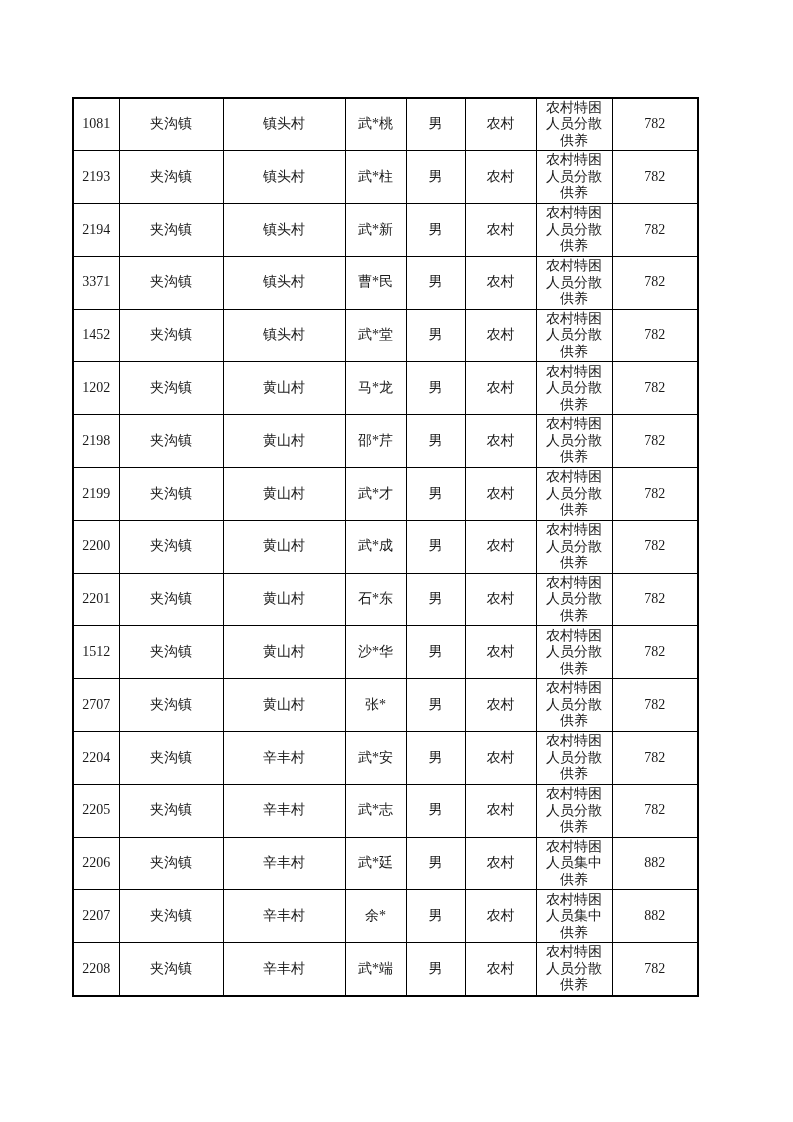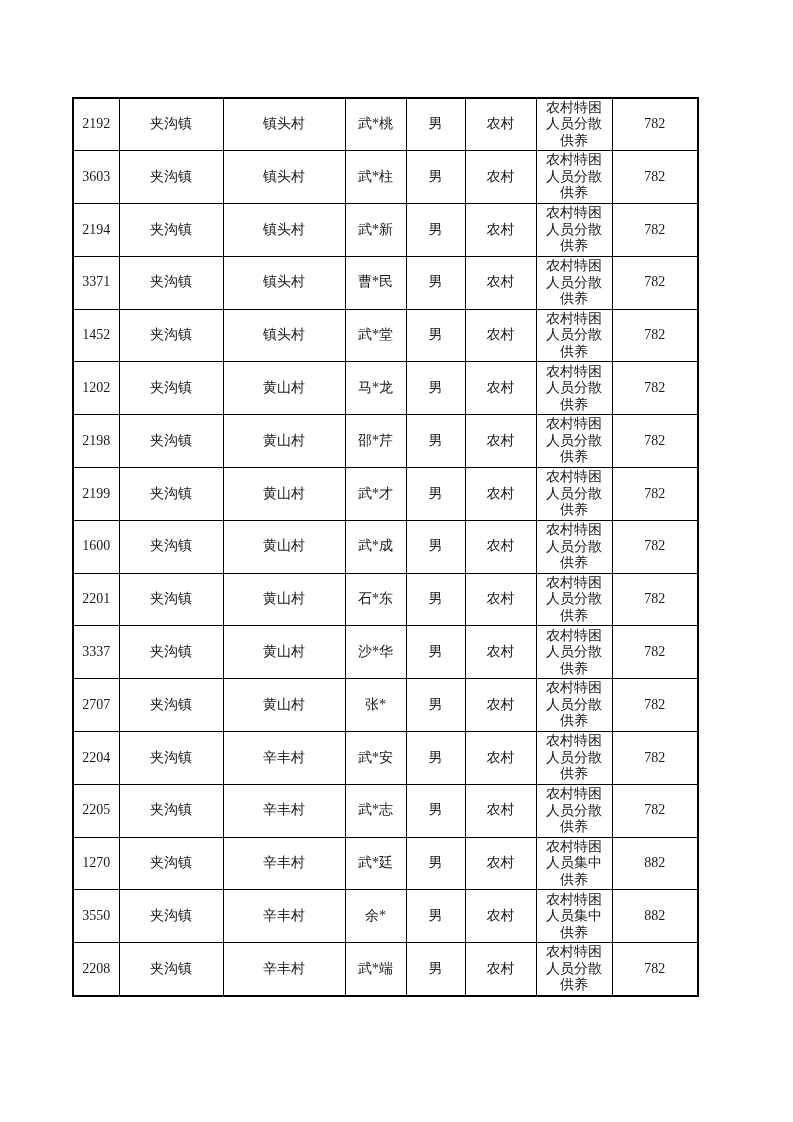--- a/index.html
+++ b/index.html
@@ -61,33 +61,33 @@
       <col style="width:104px">
       <col style="width:122px">
       <col style="width:61px">
       <col style="width:59px">
       <col style="width:71px">
       <col style="width:76px">
       <col style="width:86px">
     </colgroup>
     <tbody>
         <tr>
-          <td>2192</td>
+          <td>1081</td>
           <td>夹沟镇</td>
           <td>镇头村</td>
           <td>武*桃</td>
           <td>男</td>
           <td>农村</td>
           <td>
             <div class="wrap">农村特困人员分散供养</div>
           </td>
           <td>782</td>
         </tr>
         <tr>
-          <td>3603</td>
+          <td>2193</td>
           <td>夹沟镇</td>
           <td>镇头村</td>
           <td>武*柱</td>
           <td>男</td>
           <td>农村</td>
           <td>
             <div class="wrap">农村特困人员分散供养</div>
           </td>
           <td>782</td>
         </tr>
@@ -157,21 +157,21 @@
           <td>黄山村</td>
           <td>武*才</td>
           <td>男</td>
           <td>农村</td>
           <td>
             <div class="wrap">农村特困人员分散供养</div>
           </td>
           <td>782</td>
         </tr>
         <tr>
-          <td>1600</td>
+          <td>2200</td>
           <td>夹沟镇</td>
           <td>黄山村</td>
           <td>武*成</td>
           <td>男</td>
           <td>农村</td>
           <td>
             <div class="wrap">农村特困人员分散供养</div>
           </td>
           <td>782</td>
         </tr>
@@ -181,21 +181,21 @@
           <td>黄山村</td>
           <td>石*东</td>
           <td>男</td>
           <td>农村</td>
           <td>
             <div class="wrap">农村特困人员分散供养</div>
           </td>
           <td>782</td>
         </tr>
         <tr>
-          <td>3337</td>
+          <td>1512</td>
           <td>夹沟镇</td>
           <td>黄山村</td>
           <td>沙*华</td>
           <td>男</td>
           <td>农村</td>
           <td>
             <div class="wrap">农村特困人员分散供养</div>
           </td>
           <td>782</td>
         </tr>
@@ -229,33 +229,33 @@
           <td>辛丰村</td>
           <td>武*志</td>
           <td>男</td>
           <td>农村</td>
           <td>
             <div class="wrap">农村特困人员分散供养</div>
           </td>
           <td>782</td>
         </tr>
         <tr>
-          <td>1270</td>
+          <td>2206</td>
           <td>夹沟镇</td>
           <td>辛丰村</td>
           <td>武*廷</td>
           <td>男</td>
           <td>农村</td>
           <td>
             <div class="wrap">农村特困人员集中供养</div>
           </td>
           <td>882</td>
         </tr>
         <tr>
-          <td>3550</td>
+          <td>2207</td>
           <td>夹沟镇</td>
           <td>辛丰村</td>
           <td>余*</td>
           <td>男</td>
           <td>农村</td>
           <td>
             <div class="wrap">农村特困人员集中供养</div>
           </td>
           <td>882</td>
         </tr>

